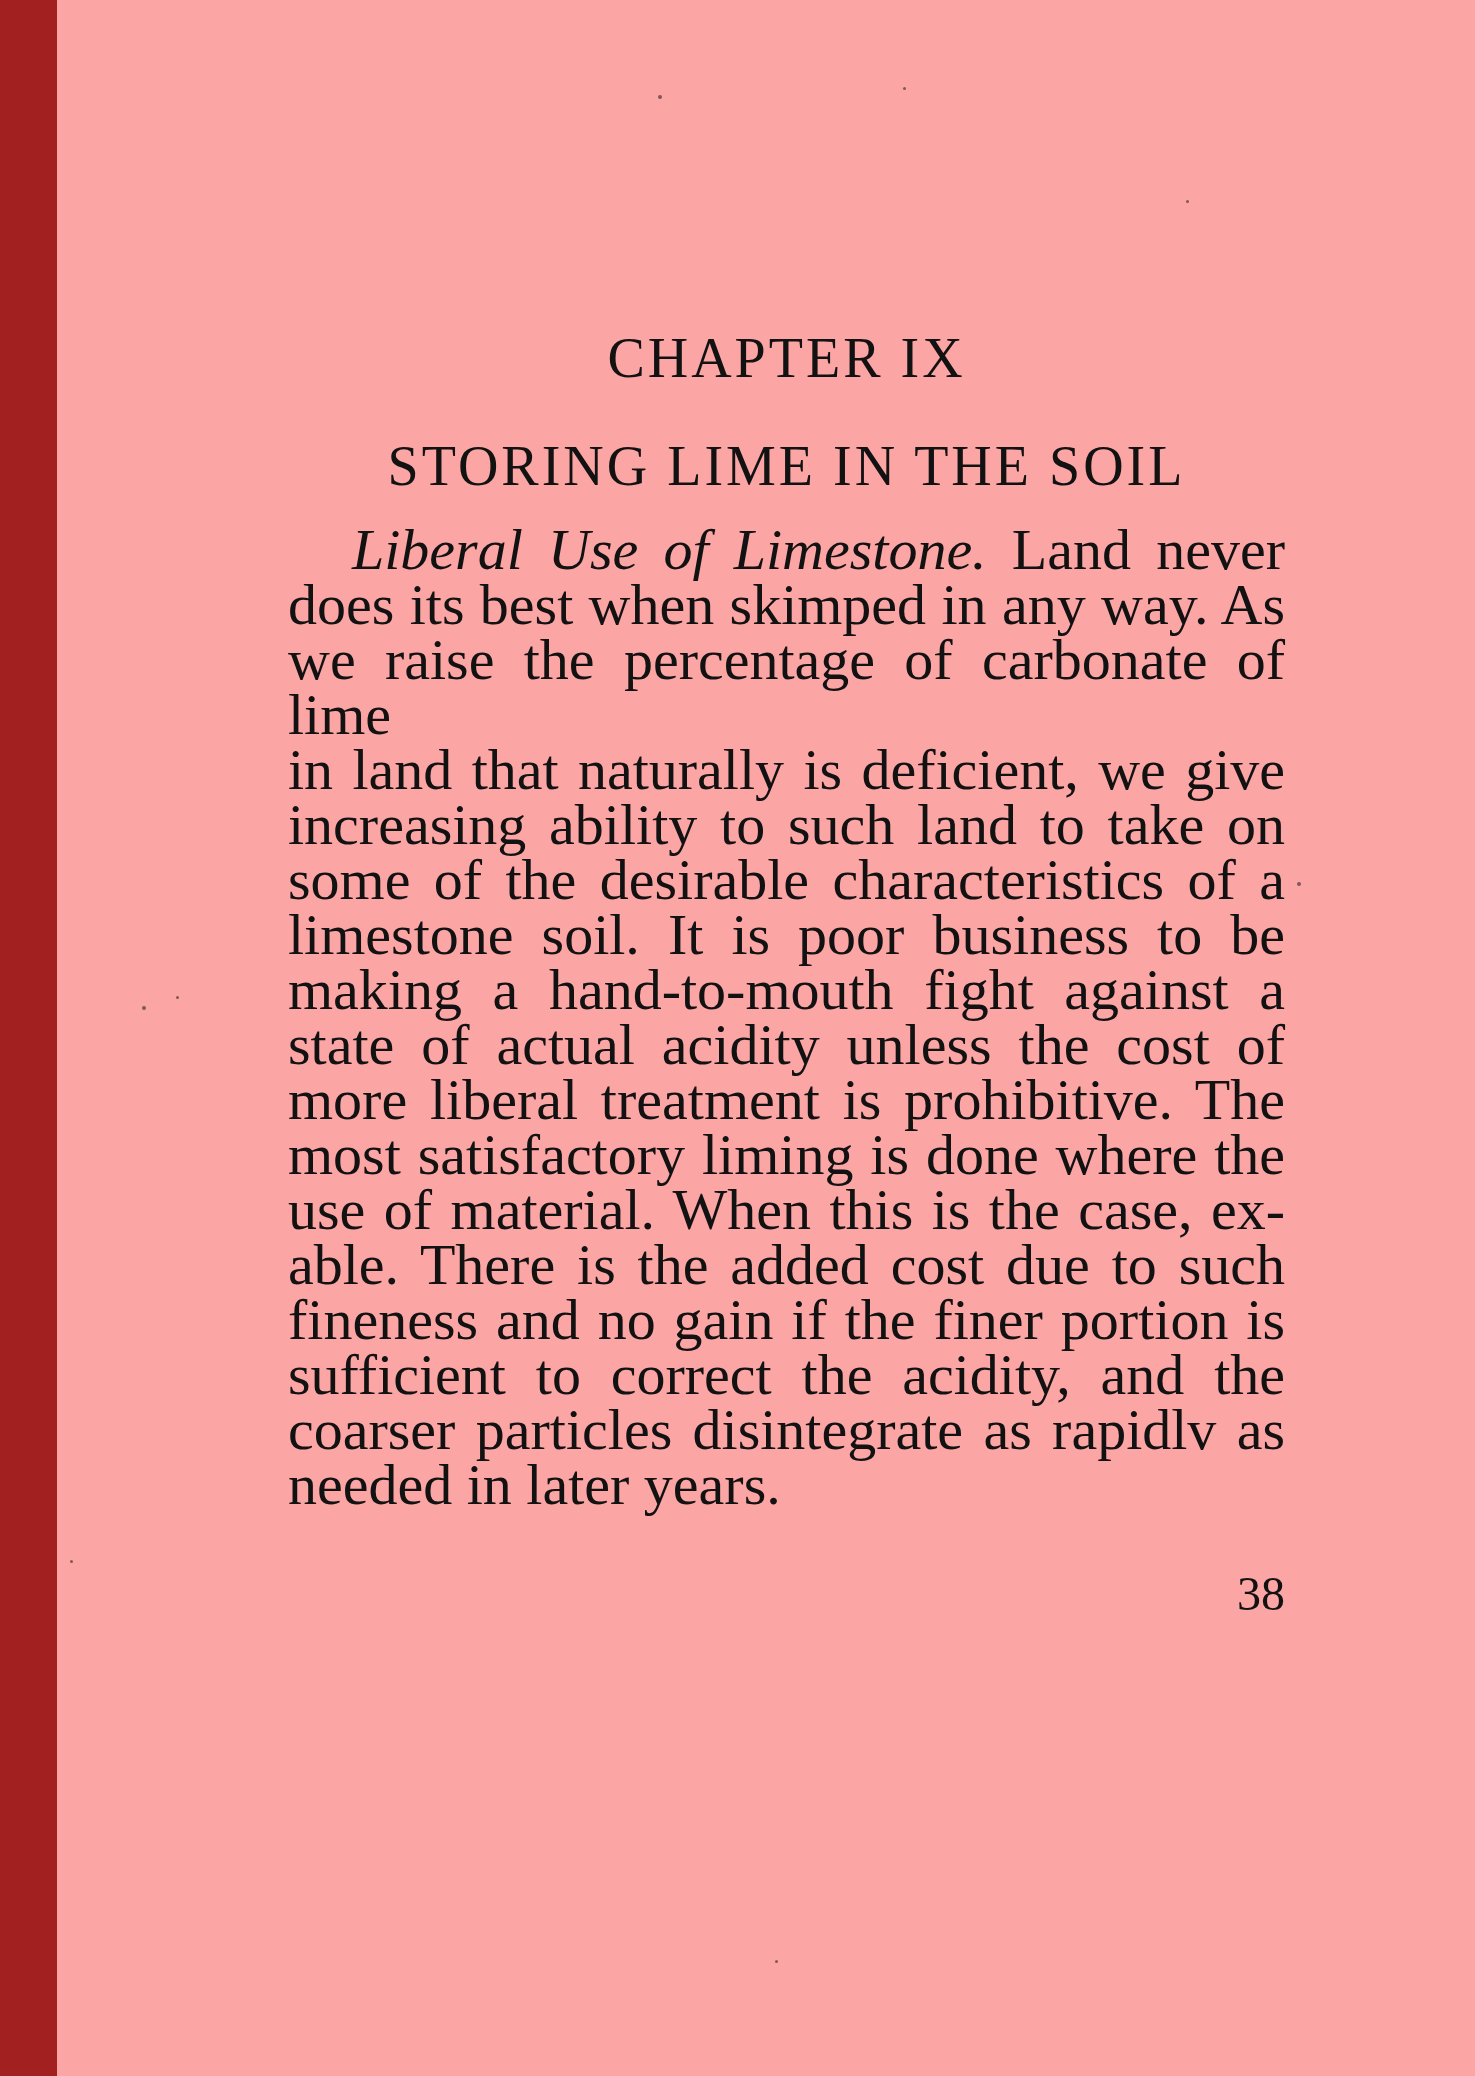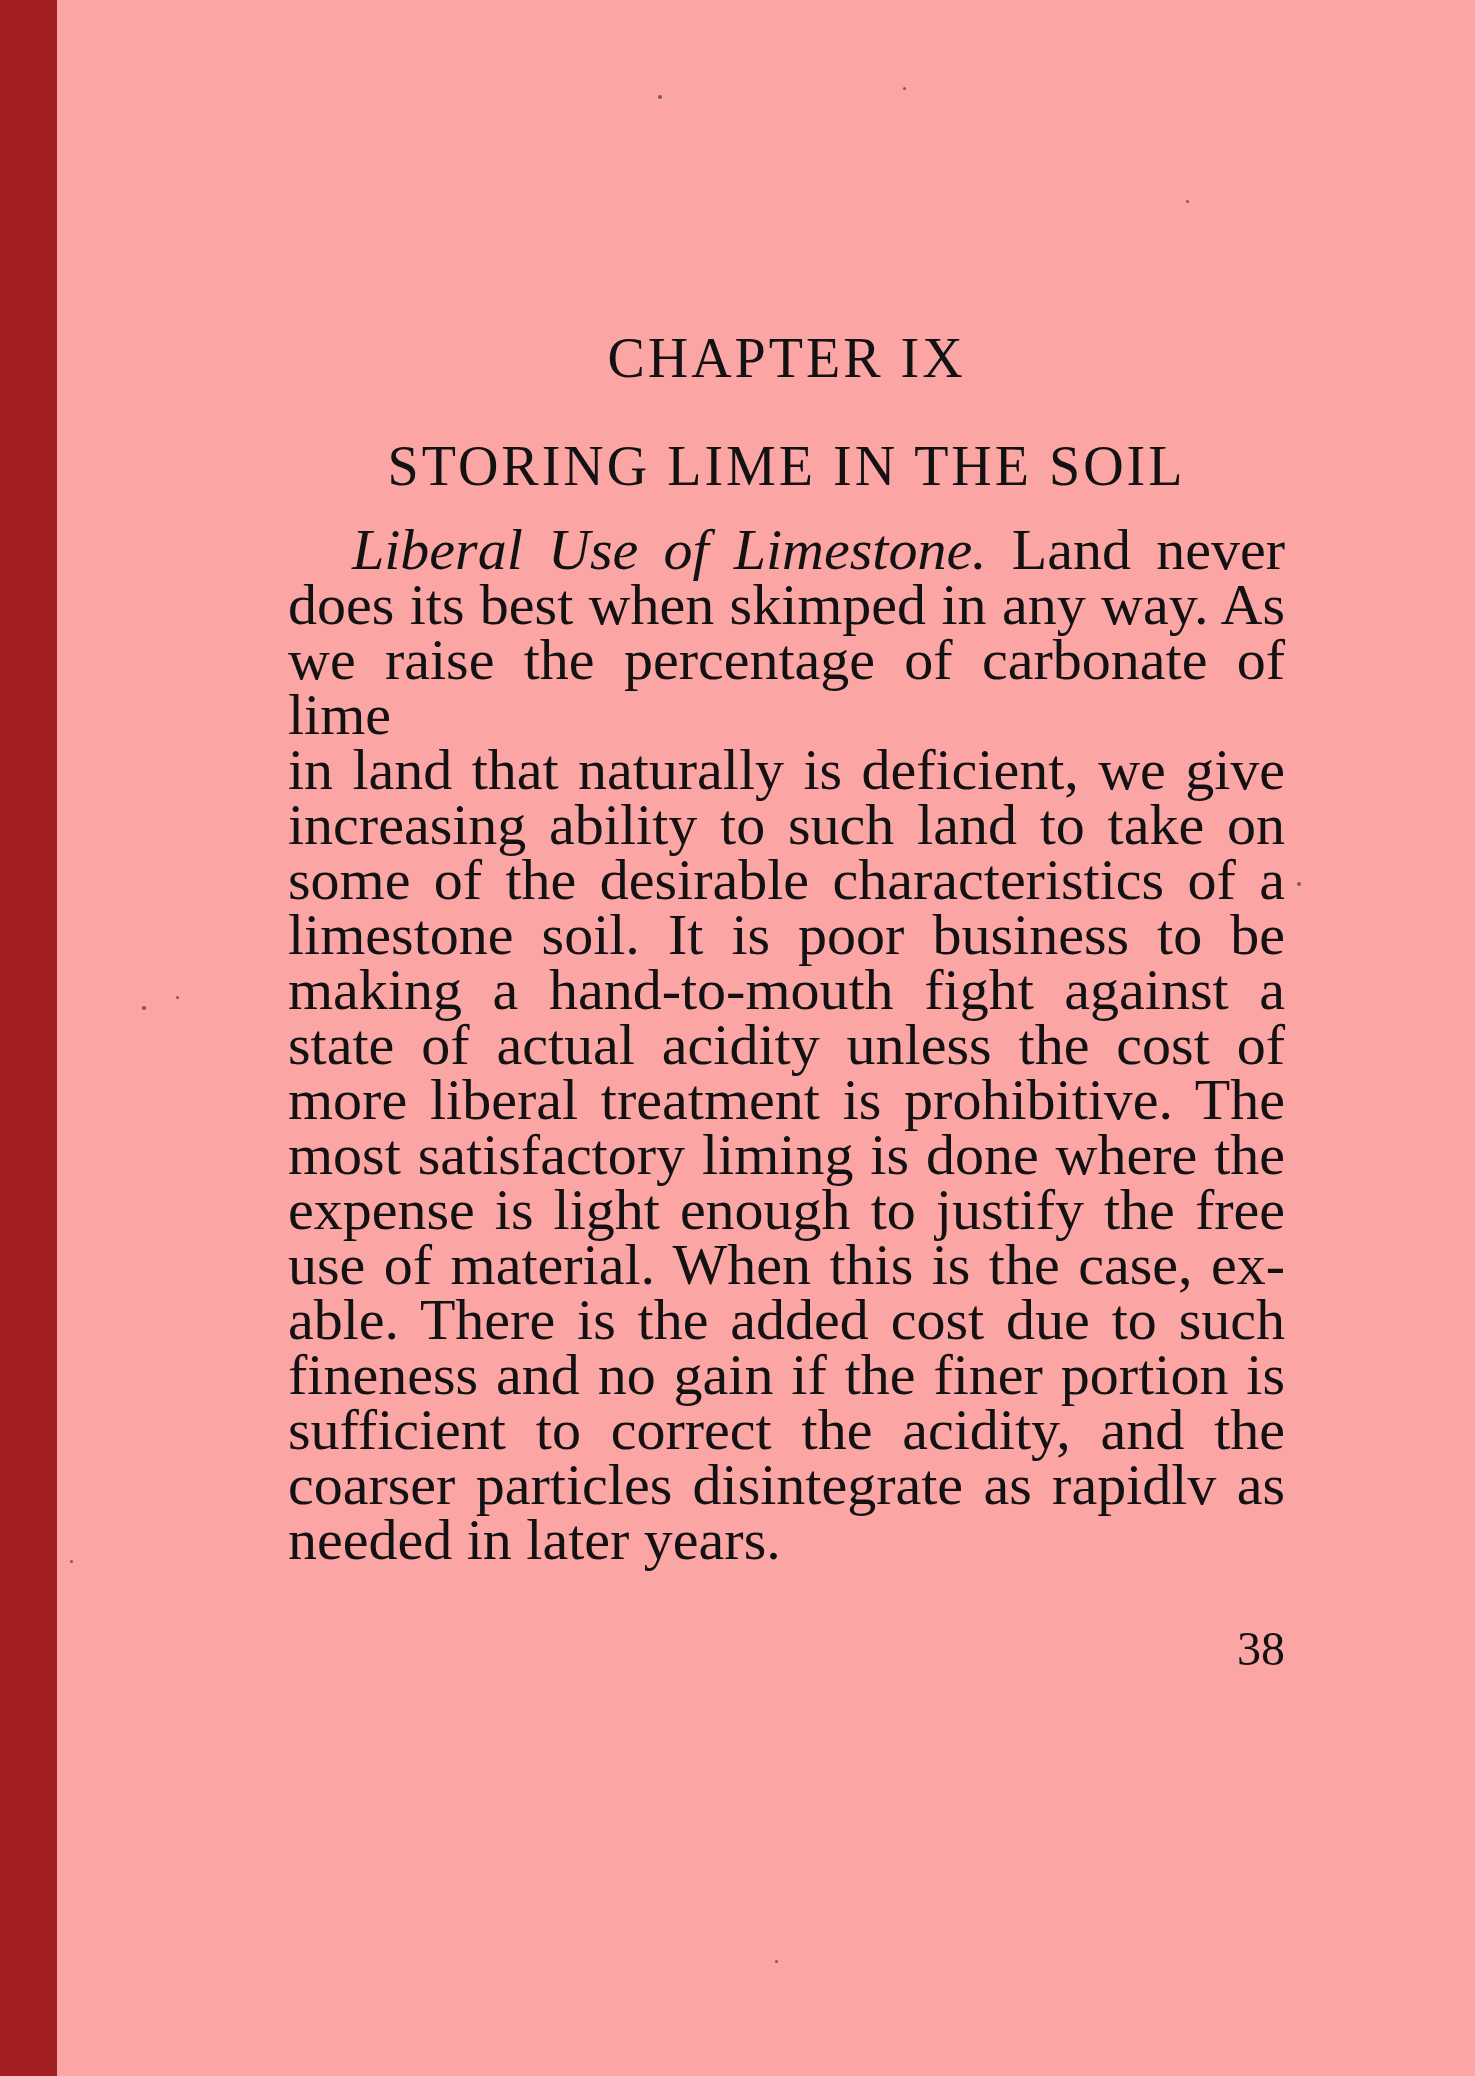--- a/index.html
+++ b/index.html
@@ -111,21 +111,20 @@
       <div class="line jline">does its best when skimped in any way. As</div>
       <div class="line jline">we raise the percentage of carbonate of lime</div>
       <div class="line jline">in land that naturally is deficient, we give</div>
       <div class="line jline">increasing ability to such land to take on</div>
       <div class="line jline">some of the desirable characteristics of a</div>
       <div class="line jline">limestone soil. It is poor business to be</div>
       <div class="line jline">making a hand-to-mouth fight against a</div>
       <div class="line jline">state of actual acidity unless the cost of</div>
       <div class="line jline">more liberal treatment is prohibitive. The</div>
       <div class="line jline">most satisfactory liming is done where the</div>
-      <div class="line jline">expense is light enough to justify the free</div>
       <div class="line jline">use of material. When this is the case, ex-</div>
       <div class="line jline">able. There is the added cost due to such</div>
       <div class="line jline">fineness and no gain if the finer portion is</div>
       <div class="line jline">sufficient to correct the acidity, and the</div>
       <div class="line jline">coarser particles disintegrate as rapidlv as</div>
       <div class="line">needed in later years.</div>
     </div>
 
 
     <div class="folio">38</div>

